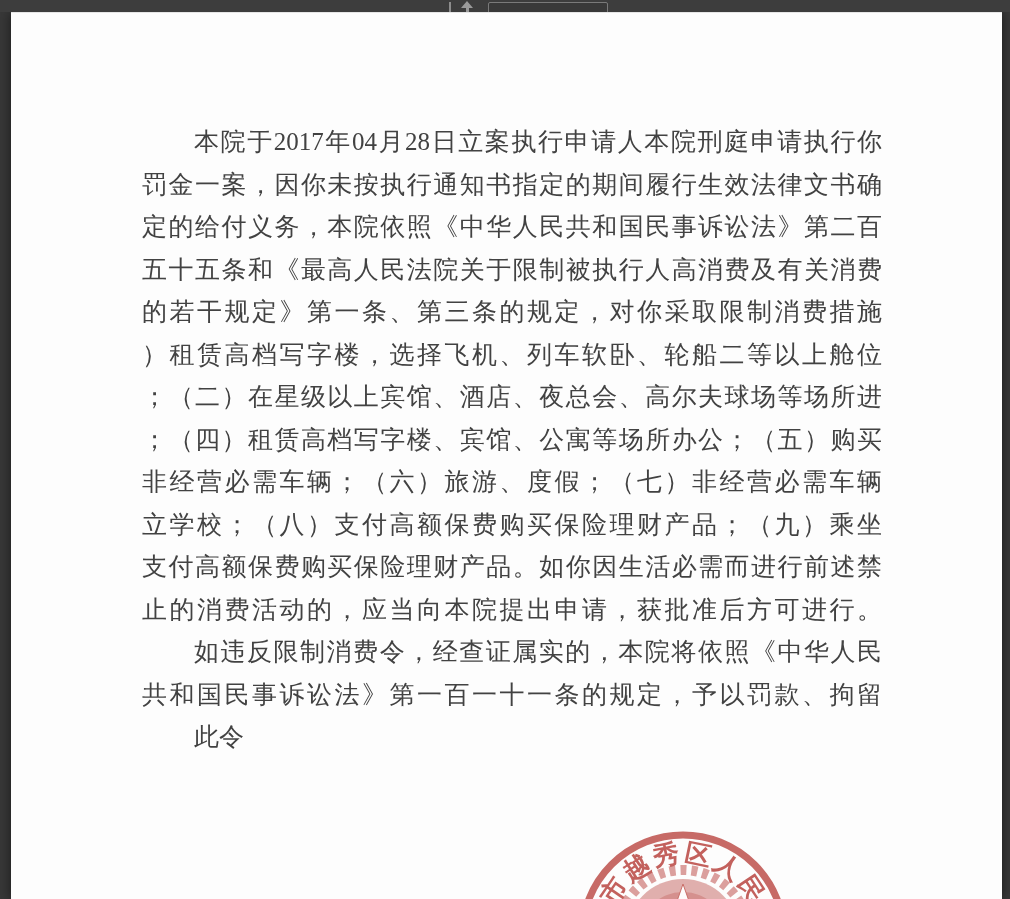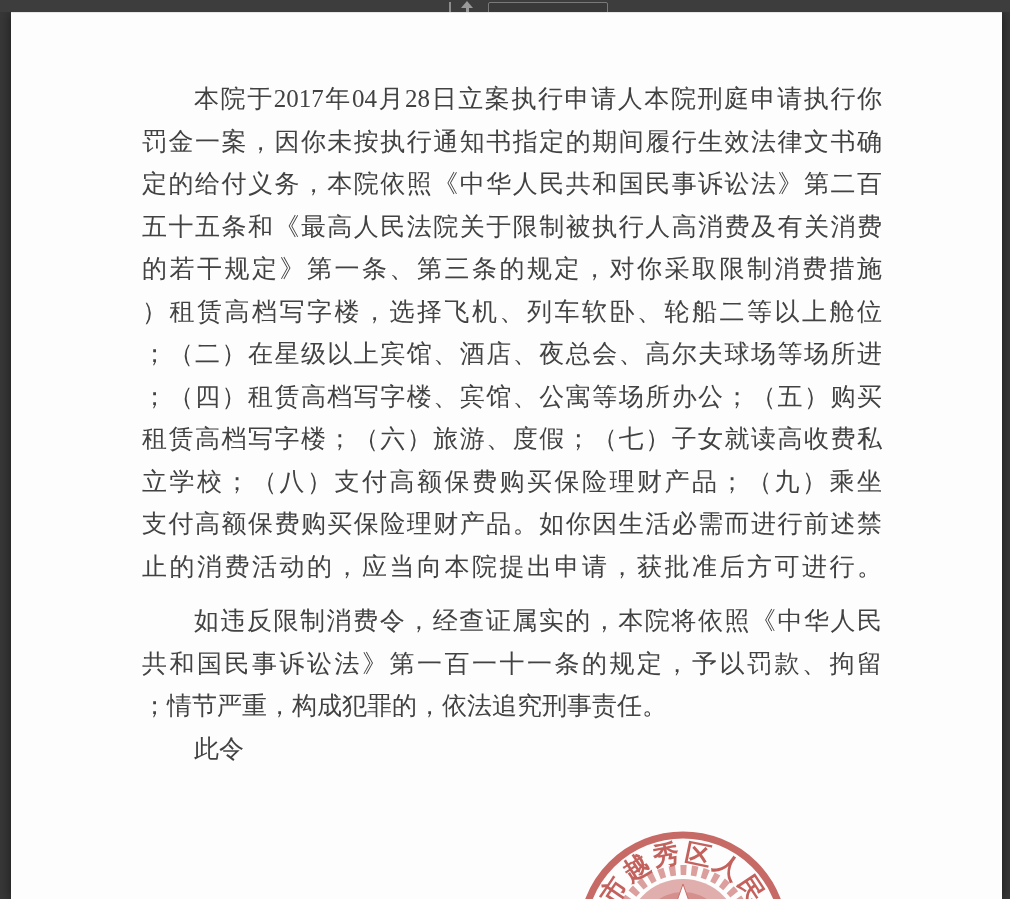--- a/index.html
+++ b/index.html
@@ -60,32 +60,32 @@
     left: 11px; top: 12px;
     width: 991px; height: 887px;
     background: #fdfdfd;
     border-top: 1px solid #e6e6e6;
     box-shadow: 0 0 12px rgba(0,0,0,0.55);
     overflow: hidden;
     z-index: 1;
   }
   .doc {
     position: absolute;
-    left: 131px; top: 0;
+    left: 131px; top: 12px;
     width: 740px;
-    padding-top: 65px;
+    padding-top: 96px;
     color: #424242;
     font-size: 25px;
     line-height: 42.5px;
     text-align: justify;
   }
   .line { display: block; white-space: nowrap; }
   .fill { text-align-last: justify; white-space: normal; }
   .indent { text-indent: 52px; }
-  .para-gap { margin-top: 12px; }
+  .para-gap { }
   
   .seal {
     position: absolute;
     left: 557px; top: 808px;
     width: 230px; height: 230px;
     opacity: 0.92;
   }
   .seal-red-stroke { stroke: #bf5450; fill: none; }
   .seal-arc-text {
     fill: #bf5450;
@@ -110,27 +110,26 @@
   <div class="page">
     <div class="doc">
       <span class="line fill indent">本院于2017年04月28日立案执行申请人本院刑庭申请执行你</span>
       <span class="line fill">罚金一案，因你未按执行通知书指定的期间履行生效法律文书确</span>
       <span class="line fill">定的给付义务，本院依照《中华人民共和国民事诉讼法》第二百</span>
       <span class="line fill">五十五条和《最高人民法院关于限制被执行人高消费及有关消费</span>
       <span class="line fill">的若干规定》第一条、第三条的规定，对你采取限制消费措施</span>
       <span class="line fill">）租赁高档写字楼，选择飞机、列车软卧、轮船二等以上舱位</span>
       <span class="line fill">；（二）在星级以上宾馆、酒店、夜总会、高尔夫球场等场所进</span>
       <span class="line fill">；（四）租赁高档写字楼、宾馆、公寓等场所办公；（五）购买</span>
-      <span class="line fill">租赁高档写字楼；（六）旅游、度假；（七）子女就读高收费私</span>
+      <span class="line fill">非经营必需车辆；（六）旅游、度假；（七）非经营必需车辆</span>
       <span class="line fill">立学校；（八）支付高额保费购买保险理财产品；（九）乘坐</span>
       <span class="line fill">支付高额保费购买保险理财产品。如你因生活必需而进行前述禁</span>
       <span class="line fill">止的消费活动的，应当向本院提出申请，获批准后方可进行。</span>
       <span class="line fill indent para-gap">如违反限制消费令，经查证属实的，本院将依照《中华人民</span>
       <span class="line fill">共和国民事诉讼法》第一百一十一条的规定，予以罚款、拘留</span>
-      <span class="line">；情节严重，构成犯罪的，依法追究刑事责任。</span>
       <span class="line indent">此令</span>
     </div>
 
     <svg class="seal" viewBox="0 0 230 230" xmlns="http://www.w3.org/2000/svg">
 
       <circle cx="115" cy="115" r="57" fill="#bf5450" opacity="0.5"></circle>
       <circle cx="115" cy="115" r="44" fill="#c4605a" opacity="0.45"></circle>
 
       <circle class="seal-red-stroke" cx="115" cy="115" r="66" stroke-width="10" stroke-dasharray="6 5" opacity="0.6"></circle>
 

